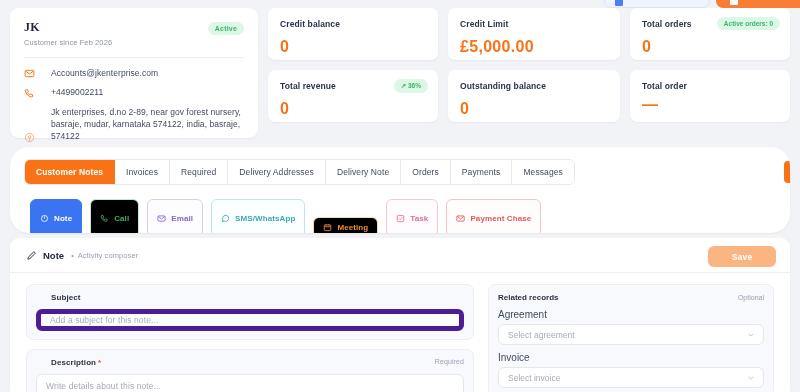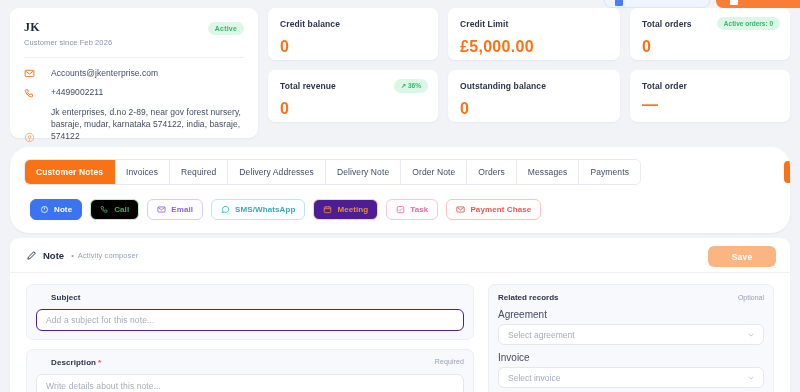--- a/index.html
+++ b/index.html
@@ -80,21 +80,21 @@
   .chip {
     display: flex; align-items: center; gap: 5px;
     font-size: 8px; font-weight: bold; padding: 5px 9px; border-radius: 6px;
     background: #fff; border: 1px solid #e6e9ef; white-space: nowrap; letter-spacing: .1px;
   }
   .chip svg { width: 9px; height: 9px; display: block; }
   .chip-note { background: #3b74f0; border-color: #3b74f0; color: #fff; }
   .chip-call { border-color: #bfe9cd; color: #3fae6b; background: #000000; }
   .chip-email { border-color: #d9cdf2; color: #8a63d2; background: #fdfcff; }
   .chip-sms { border-color: #bfe5e8; color: #3aa8b4; background: #fbffff; }
-  .chip-meeting { border-color: #f9d6b4; color: #ef8b36; background: #4c1d95; }
+  .chip-meeting { border-color: #f9d6b4; color: #ef8b36; background: #000000; margin-top: 18px; }
   .chip-task { border-color: #f6c8dc; color: #e16aa0; background: #fffcfe; }
   .chip-pay { border-color: #f6c4c4; color: #e05a5a; background: #fffcfc; }
 
   
   .composer {
     position: absolute; left: 10px; top: 238px; width: 780px; height: 160px;
     background: #ffffff; border-radius: 9px; box-shadow: 0 1px 2px rgba(16,24,40,.05);
     overflow: hidden;
   }
   .composer-head { display: flex; align-items: center; padding: 12px 14px 11px 16px; position: relative; }
@@ -113,21 +113,21 @@
 
   .comp-body { display: flex; gap: 14px; padding: 11px 16px 0 16px; }
   .col-left { width: 448px; }
   .col-right { flex: 1; }
 
   .field-box { background: #f8f9fc; border: 1px solid #eceef3; border-radius: 7px; padding: 8px 9px; }
   .field-label { font-size: 8px; font-weight: bold; color: #2a3347; letter-spacing: .1px; margin-left: 15px; }
   .req-star { color: #f04438; margin-left: 2px; }
   .req-text { font-size: 7px; color: #98a0b3; float: right; font-weight: normal; }
   .input-line {
-    margin-top: 7px; background: #ffffff; border: 1px solid #4c1d95; border-radius: 6px;
+    margin-top: 7px; background: #ffffff; border: 5px solid #4c1d95; border-radius: 6px;
     height: 22px; display: flex; align-items: center; padding: 0 9px;
     font-size: 8.5px; color: #a5abba; letter-spacing: .1px;
   }
   .textarea-line {
     margin-top: 7px; background: #ffffff; border: 1px solid #e4e7ee; border-radius: 6px;
     height: 26px; padding: 6px 9px; font-size: 8.5px; color: #a5abba; letter-spacing: .1px;
   }
   .gap-10 { height: 9px; }
 
   .rr-head { display: flex; justify-content: space-between; align-items: center; }
@@ -234,24 +234,23 @@
 
   <div class="tabs-panel">
     <div class="edge-orange"></div>
 
     <div class="tabs">
       <div class="tab active">Customer Notes</div>
       <div class="tab">Invoices</div>
       <div class="tab">Required</div>
       <div class="tab">Delivery Addresses</div>
       <div class="tab">Delivery Note</div>
-      <div class="tab">Order Note</div>
       <div class="tab">Orders</div>
+      <div class="tab">Payments</div>
       <div class="tab">Messages</div>
-      <div class="tab">Payments</div>
     </div>
 
     <div class="chips">
       <div class="chip chip-note">
         <span>
           <svg viewBox="0 0 16 16" fill="none" stroke="#ffffff" stroke-width="1.5">
               <circle cx="8" cy="8" r="5.4"></circle>
               <path d="M8 4.6v3.6"></path>
             </svg>
         </span>

